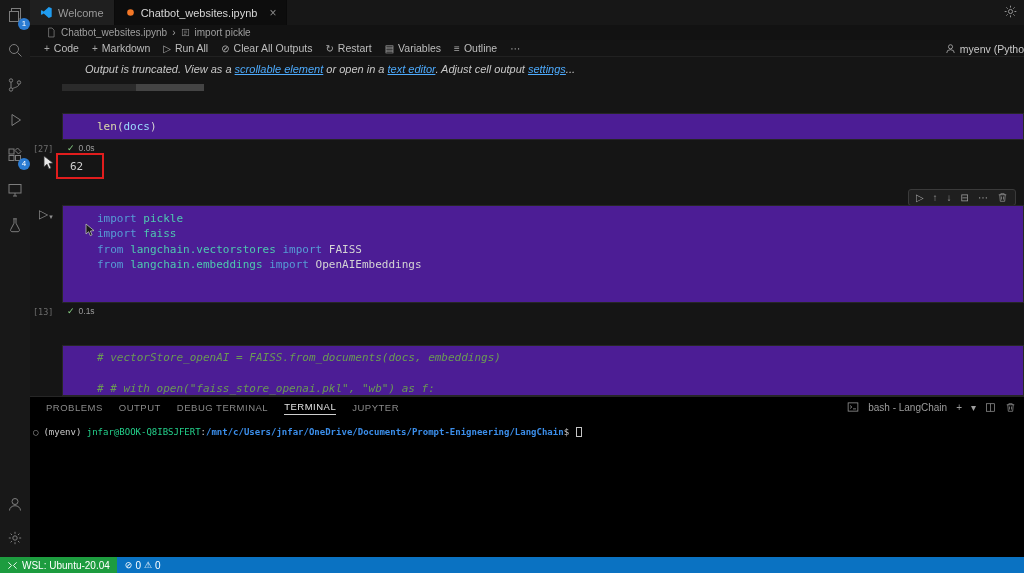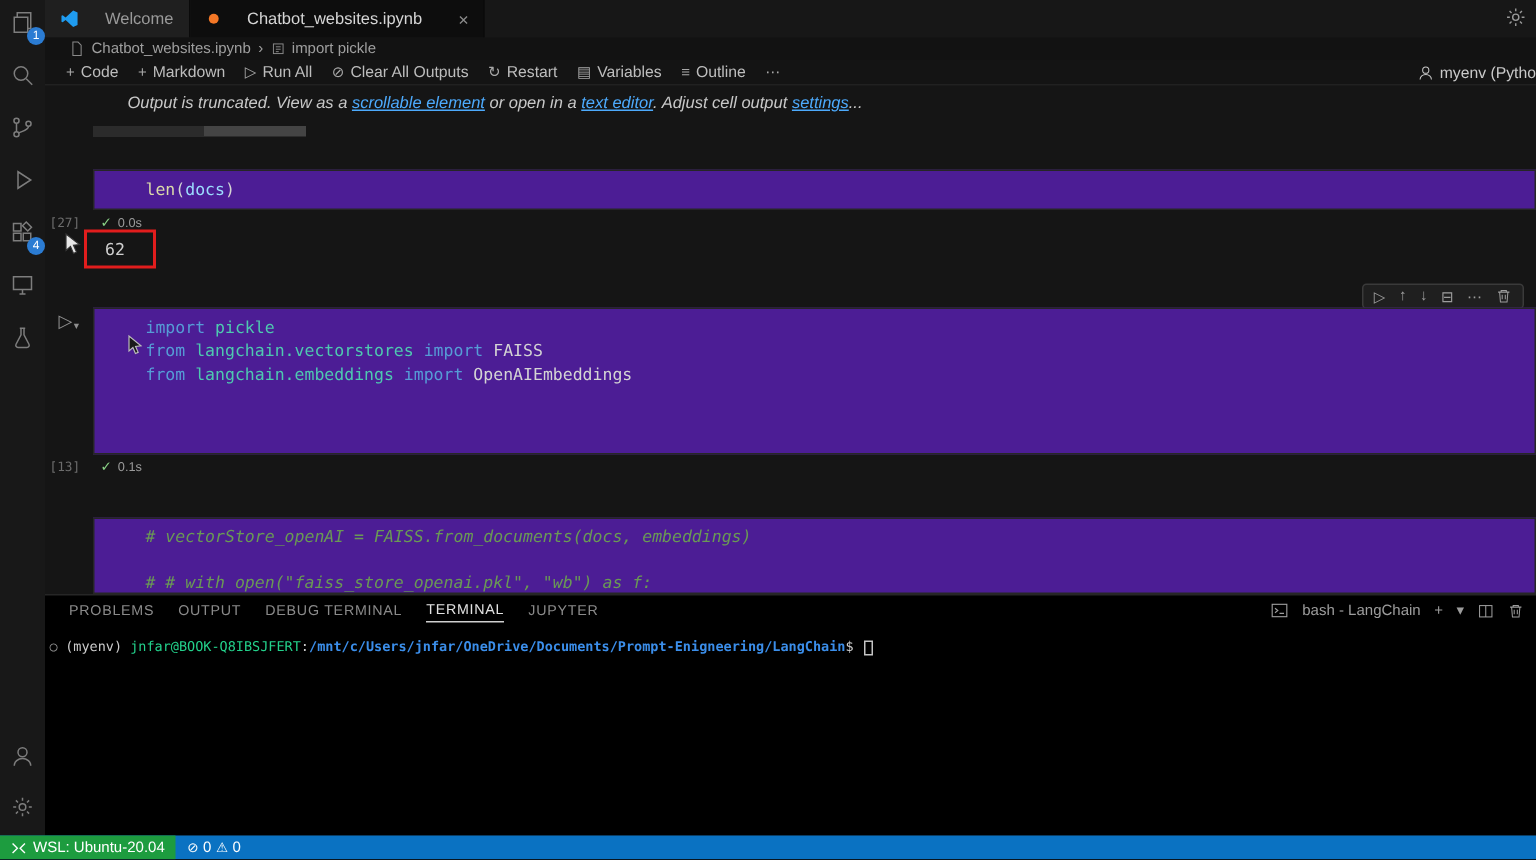--- a/index.html
+++ b/index.html
@@ -9,21 +9,21 @@
   svg{display:block}
 
   
   .activitybar{position:absolute;left:0;top:0;width:30px;height:557px;background:#181818;display:flex;flex-direction:column;align-items:center;padding-top:4px;gap:13px;z-index:6}
   .ab-item{position:relative;width:22px;height:22px;display:flex;align-items:center;justify-content:center;color:#7d7d7d;cursor:pointer}
   .ab-badge{position:absolute;right:-4px;bottom:-4px;min-width:12px;height:12px;border-radius:7px;background:#2b7cd3;color:#fff;font-size:8px;line-height:12px;text-align:center;padding:0 2px}
   .ab-bottom{margin-top:auto;display:flex;flex-direction:column;gap:12px;padding-bottom:8px}
 
   
   .tabbar{position:absolute;left:30px;top:0;right:0;height:25px;background:#171717;display:flex;z-index:5}
-  .tab{display:flex;align-items:center;gap:17px;padding:0 10px;font-size:11px;color:#9a9a9a;background:#1f1f1f;border-right:1px solid #0a0a0a;cursor:pointer;white-space:nowrap}
+  .tab{display:flex;align-items:center;gap:5px;padding:0 10px;font-size:11px;color:#9a9a9a;background:#1f1f1f;border-right:1px solid #0a0a0a;cursor:pointer;white-space:nowrap}
   .tab.active{background:#0d0d0d;color:#d6d6d6}
   .tab-close{margin-left:7px;color:#8a8a8a;font-size:12px;line-height:1}
   .tabbar-gear{position:absolute;right:6px;top:4px;color:#9a9a9a;cursor:pointer}
 
   
   .breadcrumbs{position:absolute;left:30px;top:25px;right:0;height:15px;background:#121212;display:flex;align-items:center;gap:5px;padding-left:16px;font-size:10px;color:#9f9f9f;z-index:5}
   .bc-ico{color:#8a8a8a}
 
   
   .nbtoolbar{position:absolute;left:30px;top:40px;right:0;height:17px;background:#141414;border-bottom:1px solid #212121;display:flex;align-items:center;gap:13px;padding-left:14px;font-size:10.5px;color:#bdbdbd;z-index:5}
@@ -271,20 +271,21 @@
     </div>
 
     <div class="run-btn">
         <span>▷</span>
         <span class="run-chev">▾</span>
       </div>
 
     <div class="cell cell2">
         <div id="cell2-code">
           <div class="code-line"><span class="tok-kw">import </span><span class="tok-mod">pickle</span></div>
+          <div class="code-line"><span class="tok-kw">import </span><span class="tok-mod">faiss</span></div>
           <div class="code-line"><span class="tok-kw">from </span><span class="tok-mod">langchain.vectorstores </span><span class="tok-kw">import </span><span class="tok-pl">FAISS</span></div>
           <div class="code-line"><span class="tok-kw">from </span><span class="tok-mod">langchain.embeddings </span><span class="tok-kw">import </span><span class="tok-pl">OpenAIEmbeddings</span></div>
           <div class="code-line">&nbsp;</div>
         </div>
       </div>
     <div class="exec exec2">[13]</div>
     <div class="cellstatus cs2">
         <span class="check">✓</span>
         <span>0.1s</span>
       </div>

